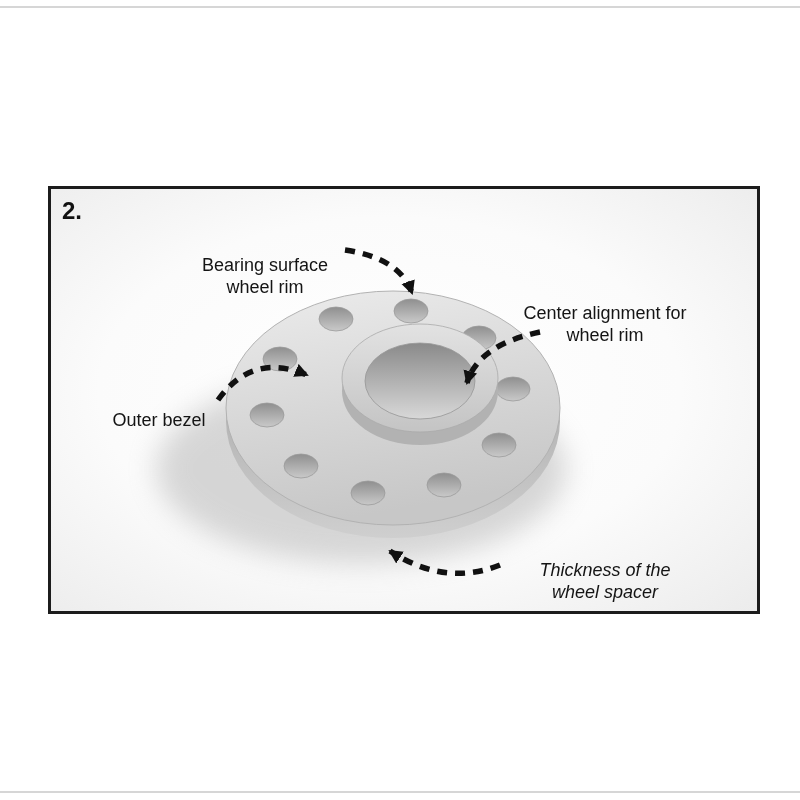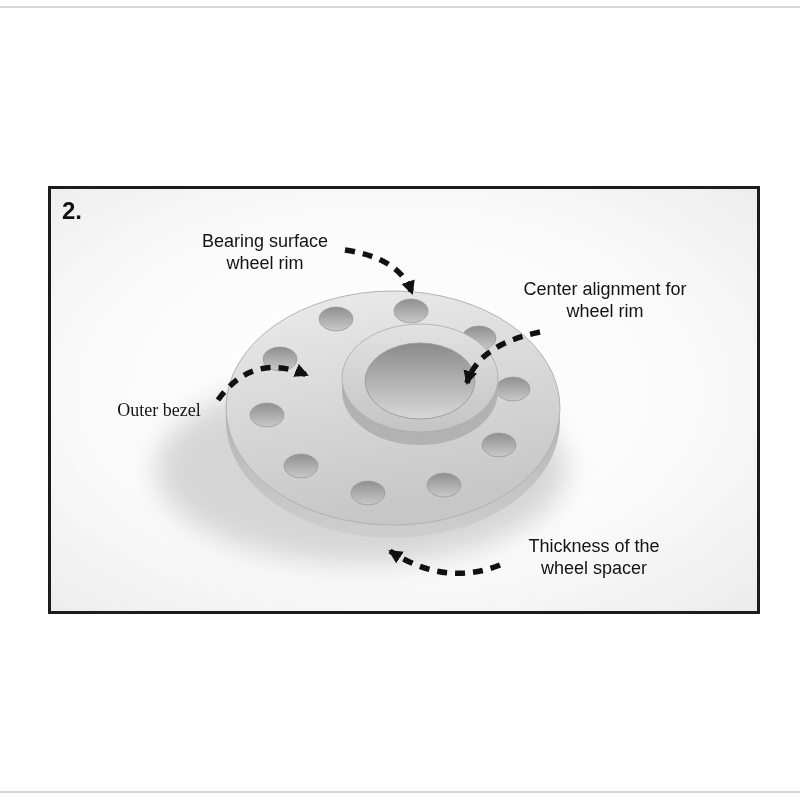--- a/index.html
+++ b/index.html
@@ -24,25 +24,26 @@
     position: absolute; left: 11px; top: 8px;
     font-size: 24px; font-weight: bold; color: #111111;
   }
 
   .label {
     position: absolute;
     font-size: 18px; color: #141414;
     line-height: 1.2;
     text-align: center;
     white-space: pre-line;
+    margin-top: 24px;
   }
   .label.bearing   { left: 119px; top: 42px;  width: 190px; }
   .label.centering { left: 454px; top: 90px;  width: 200px; }
-  .label.bezel     { left: 49px;  top: 211px; width: 118px; font-family: Liberation Serif, serif; }
-  .label.thickness { left: 453px; top: 347px; width: 180px; }
+  .label.bezel     { left: 49px;  top: 197px; width: 118px; }
+  .label.thickness { left: 464px; top: 347px; width: 180px; font-style: italic; }
 </style>
 </head>
 <body>
 
 <div class="page">
 
   <div class="edge-line top"></div>
 
   <div class="frame">
 

